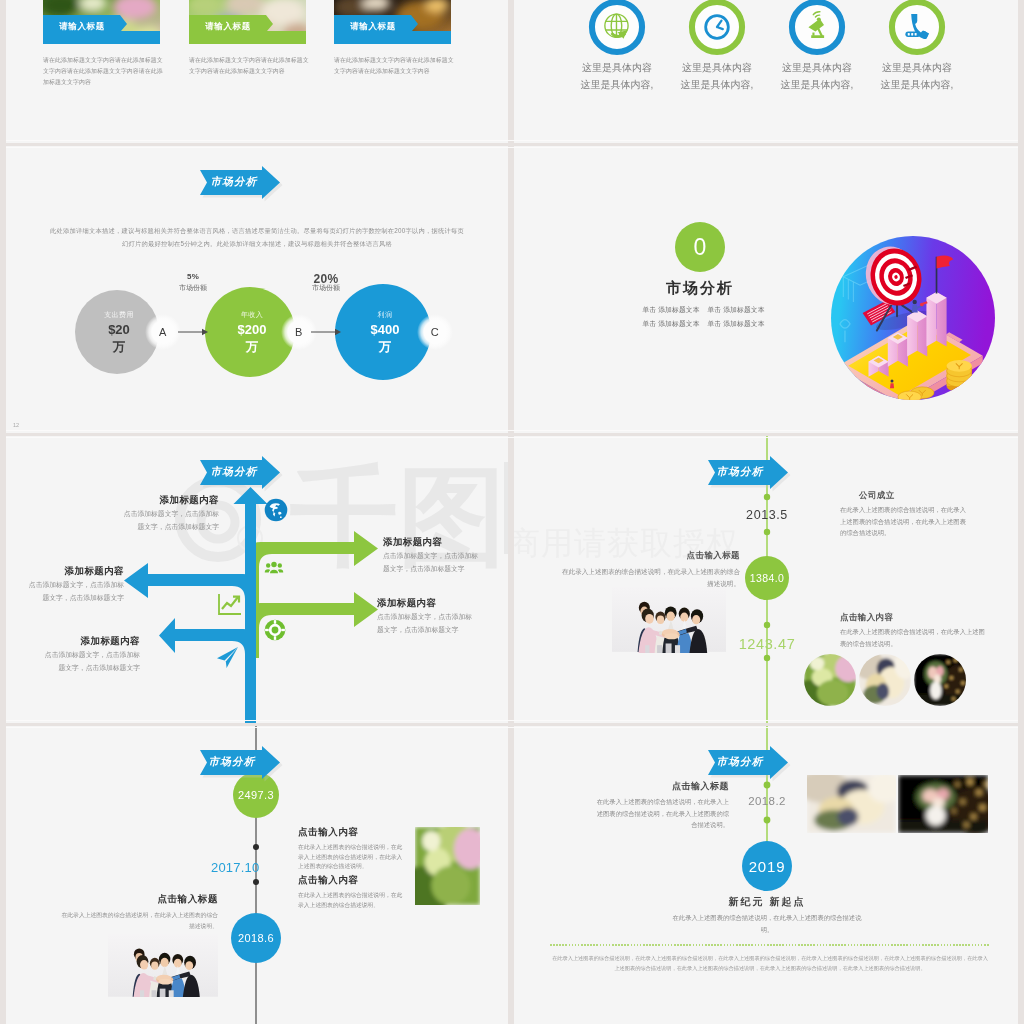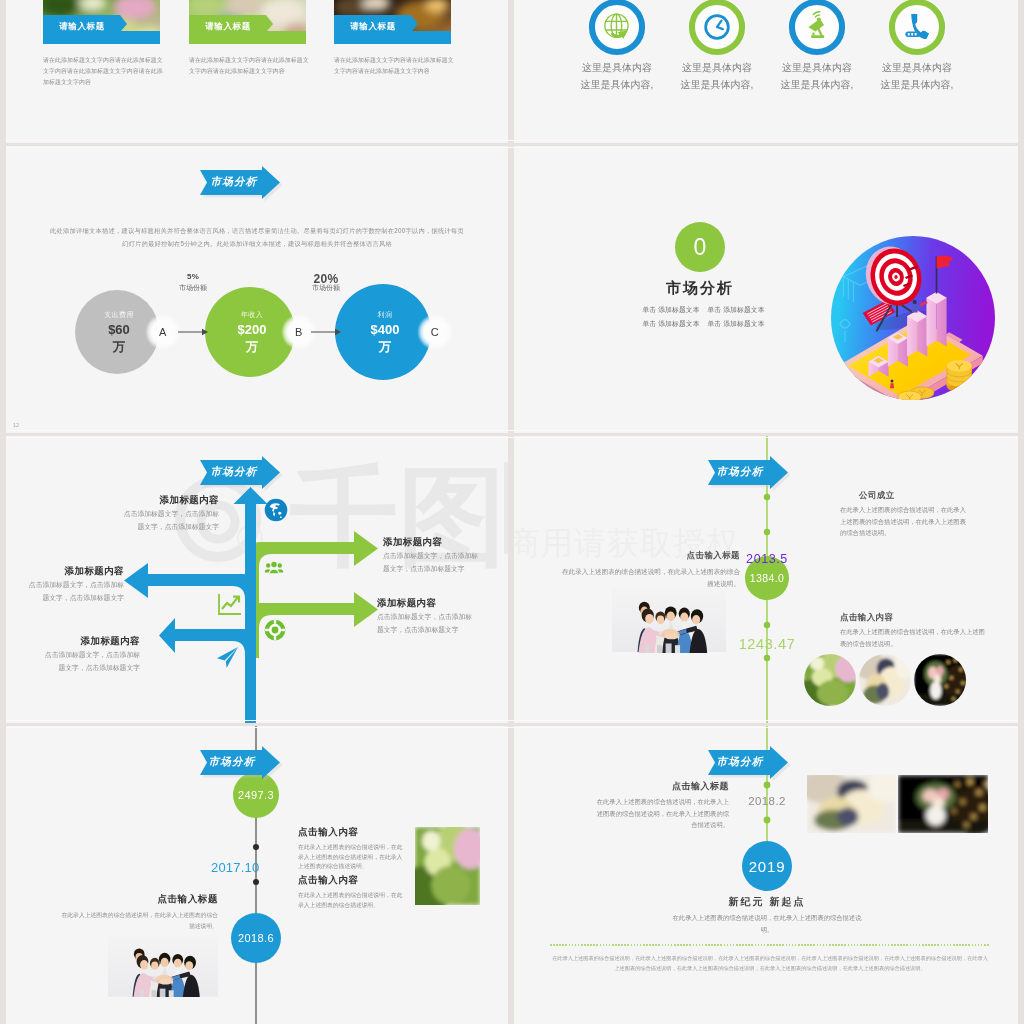--- a/index.html
+++ b/index.html
@@ -193,21 +193,21 @@
         </svg>
       </div>
       <div style="position:absolute;left:194px;top:29px;width:68px;text-align:center;color:#fff;font-size:10.5px;font-weight:700;letter-spacing:1.2px;font-style:italic;">市场分析</div>
       <div style="position:absolute;left:42px;top:79px;width:418px;text-align:center;font-size:6.3px;line-height:12.5px;color:#8f8f8f;letter-spacing:.2px;">此处添加详细文本描述，建议与标题相关并符合整体语言风格，语言描述尽量简洁生动。尽量将每页幻灯片的字数控制在200字以内，据统计每页幻灯片的最好控制在5分钟之内。此处添加详细文本描述，建议与标题相关并符合整体语言风格</div>
       <div style="position:absolute;left:69px;top:144px;width:84px;height:84px;">
         <svg width="84" height="84" viewBox="0 0 84 84">
           <circle cx="42" cy="42" r="42" fill="#bfbfbf"></circle>
         </svg>
       </div>
       <div style="position:absolute;left:83px;top:164px;width:60px;text-align:center;font-size:7px;color:#ffffff;opacity:.85;letter-spacing:.4px;">支出费用</div>
-      <div style="position:absolute;left:83px;top:176px;width:60px;text-align:center;font-size:13px;font-weight:700;color:#3c3c3c;letter-spacing:0;">$60</div>
+      <div style="position:absolute;left:83px;top:176px;width:60px;text-align:center;font-size:13px;font-weight:700;color:#3c3c3c;letter-spacing:0;">$20</div>
       <div style="position:absolute;left:83px;top:193px;width:60px;text-align:center;font-size:12.5px;font-weight:700;color:#3c3c3c;">万</div>
       <div style="position:absolute;left:139px;top:168px;width:36px;height:36px;">
         <svg width="36" height="36" viewBox="0 0 36 36">
           <defs>
             <radialGradient id="bh0">
               <stop offset=".62" stop-color="#fdfdfd"></stop>
               <stop offset=".78" stop-color="#fdfdfd" stop-opacity=".75"></stop>
               <stop offset="1" stop-color="#fdfdfd" stop-opacity="0"></stop>
             </radialGradient>
           </defs>
@@ -549,21 +549,21 @@
           <circle cx="13" cy="222" r="3.2" fill="#8dc63f"></circle>
         </svg>
       </div>
       <div style="position:absolute;left:194px;top:20px;width:80px;height:33px;">
         <svg width="80" height="33" viewBox="0 0 80 33">
           <path d="M0 4 L62 4 L62 0 L80 16.5 L62 33 L62 29 L0 29 L7 16.5 Z" fill="#c6c6c6" opacity=".30" transform="translate(2.5,2.5)"></path>
           <path d="M0 4 L62 4 L62 0 L80 16.5 L62 33 L62 29 L0 29 L7 16.5 Z" fill="#1d9ad6"></path>
         </svg>
       </div>
       <div style="position:absolute;left:192px;top:29px;width:68px;text-align:center;color:#fff;font-size:10.5px;font-weight:700;letter-spacing:1.2px;font-style:italic;">市场分析</div>
-      <div style="position:absolute;left:213px;top:72px;width:80px;text-align:center;font-size:12.5px;color:#6d28d9;letter-spacing:.6px;margin-top:44px;">2013.5</div>
+      <div style="position:absolute;left:213px;top:72px;width:80px;text-align:center;font-size:12.5px;color:#404040;letter-spacing:.6px;">2013.5</div>
       <div style="position:absolute;left:229px;top:136px;width:48px;text-align:center;font-size:10.5px;color:#ffffff;letter-spacing:.4px;">1384.0</div>
       <div style="position:absolute;left:213px;top:200px;width:80px;text-align:center;font-size:14.5px;color:#a8d46a;letter-spacing:.6px;z-index:5;">1243.47</div>
       <div style="position:absolute;left:326px;top:54px;font-size:8.5px;font-weight:700;color:#555;letter-spacing:.4px;margin-left:19px;">公司成立</div>
       <div style="position:absolute;left:326px;top:68px;width:130px;font-size:6.3px;line-height:11.5px;color:#8d8d8d;">在此录入上述图表的综合描述说明，在此录入上述图表的综合描述说明，在此录入上述图表的综合描述说明。</div>
       <div style="position:absolute;left:46px;top:114px;width:180px;text-align:right;font-size:8.5px;font-weight:700;color:#555;letter-spacing:.4px;">点击输入标题</div>
       <div style="position:absolute;left:46px;top:130px;width:180px;text-align:right;font-size:6.6px;line-height:12px;color:#8d8d8d;">在此录入上述图表的综合描述说明，在此录入上述图表的综合描述说明。</div>
       <div style="position:absolute;left:98px;top:150px;width:114px;height:67px;overflow:hidden;">
         <svg width="114" height="67" viewBox="0 0 118 67">
           <defs>
             <linearGradient id="gtp1" x1="0" y1="0" x2="0" y2="1">

